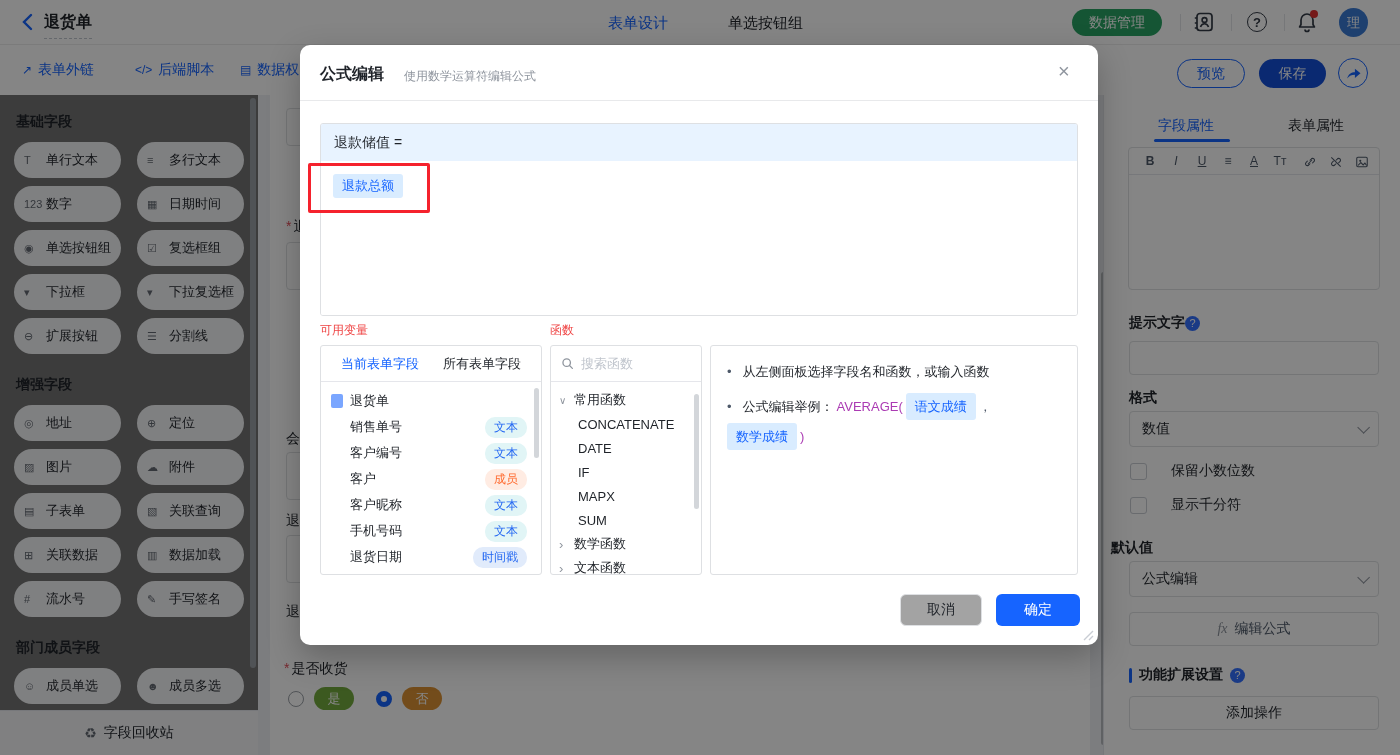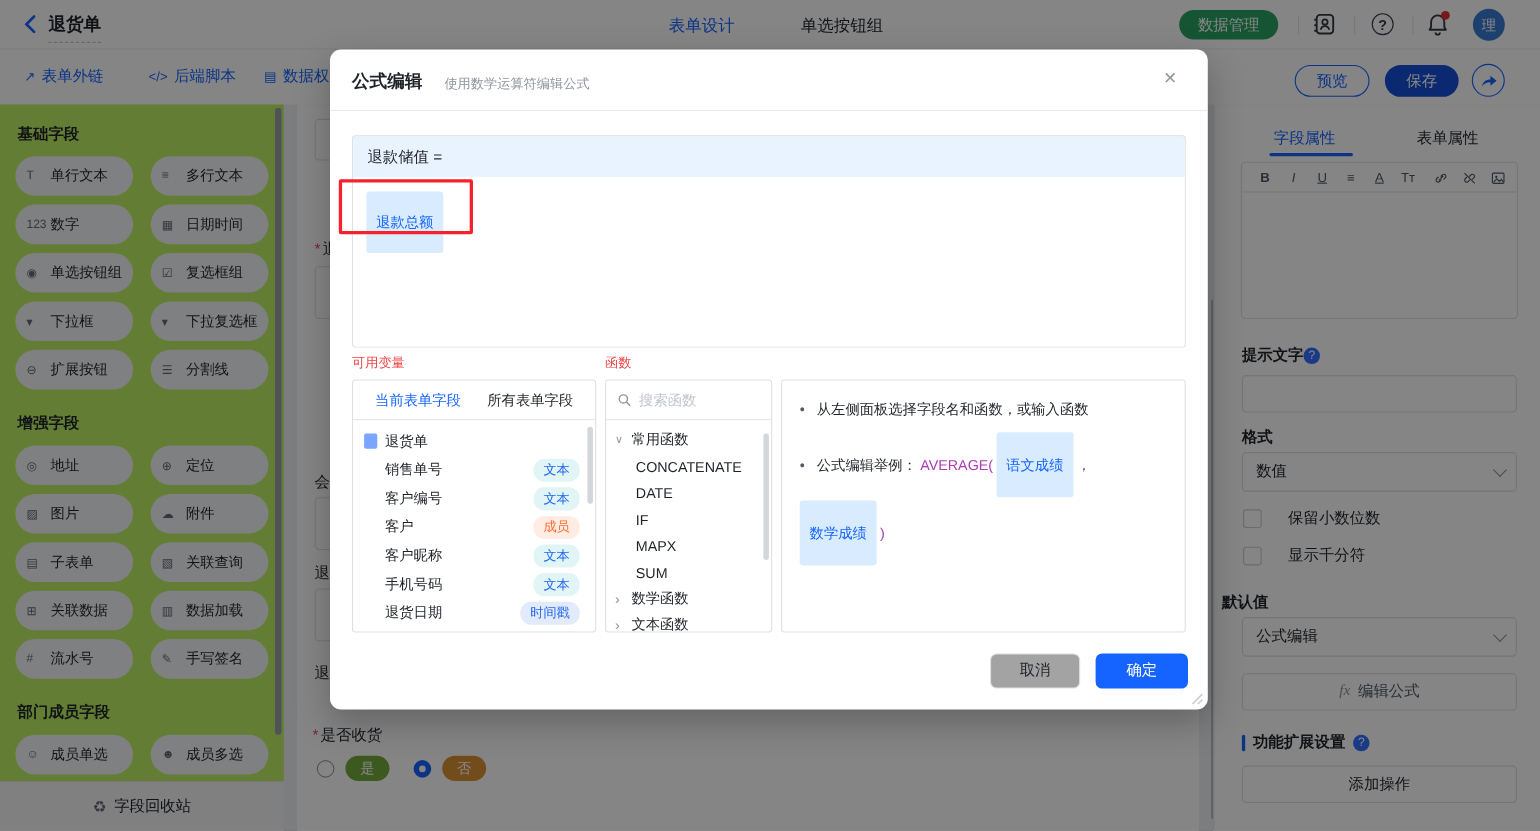--- a/index.html
+++ b/index.html
@@ -30,21 +30,21 @@
   .ab-link { position:absolute; top:16px; font-size:14px; color:#1664ff; display:flex; align-items:center; gap:6px; }
   .ab-link .ic { font-size:12px; }
   .btn-preview { position:absolute; left:1177px; top:14px; width:68px; height:29px; border:1px solid #1664ff; border-radius:15px;
                  color:#1664ff; font-size:14px; background:#fff; display:flex; align-items:center; justify-content:center; }
   .btn-save { position:absolute; left:1259px; top:14px; width:67px; height:29px; border-radius:15px; background:#1450d8;
               color:#fff; font-size:14px; display:flex; align-items:center; justify-content:center; }
   .btn-share { position:absolute; left:1338px; top:13px; width:30px; height:30px; border:1px solid #1664ff; border-radius:50%;
                background:#fff; display:flex; align-items:center; justify-content:center; }
 
   
-  .sidebar { position:absolute; left:0; top:95px; width:258px; height:615px; background:#bef264; padding:18px 14px; overflow:hidden; }
+  .sidebar { position:absolute; left:0; top:95px; width:258px; height:615px; background:#737373; padding:18px 14px; overflow:hidden; }
   .sidebar h3 { font-size:14px; font-weight:700; color:#1f2329; margin:0 0 9px 2px; height:20px; }
   .fgrid { display:grid; grid-template-columns:1fr 1fr; gap:8px 16px; margin-bottom:22px; }
   .fbtn { height:36px; border-radius:18px; background:#f4f5f7; display:flex; align-items:center; padding:0 10px;
           font-size:13px; color:#1f2329; cursor:grab; }
   .fbtn .ic { width:22px; color:#646a73; font-size:11px; flex:none; }
   .sb-thumb { position:absolute; left:250px; top:98px; width:6px; height:570px; border-radius:3px; background:#9aa0a6; }
   .recycle { position:absolute; left:0; top:710px; width:258px; height:45px; background:#f5f6f8; border-top:1px solid #e5e6eb;
              display:flex; align-items:center; justify-content:center; gap:7px; font-size:14px; color:#1f2329; }
   .recycle .ic { color:#646a73; font-size:14px; }
 
@@ -99,21 +99,21 @@
   
   .modal { position:absolute; left:300px; top:45px; width:798px; height:600px; background:#fff; border-radius:10px;
            box-shadow:0 12px 32px rgba(0,0,0,0.25); z-index:10; }
   .m-header { position:relative; height:56px; border-bottom:1px solid #e8e9eb; }
   .m-title { position:absolute; left:20px; top:19px; font-size:16px; font-weight:700; color:#1f2329; }
   .m-subtitle { position:absolute; left:104px; top:23px; font-size:12px; color:#8f959e; }
   .m-close { position:absolute; left:758px; top:16px; font-size:20px; color:#8f959e; cursor:pointer; line-height:1; }
   .f-box { position:absolute; left:20px; top:78px; width:758px; height:193px; border:1px solid #dee0e3; border-radius:3px; overflow:hidden; }
   .f-bar { height:37px; background:#e8f3ff; display:flex; align-items:center; padding:0 13px; font-size:14px; color:#1f2329; }
   .f-body { position:relative; height:155px; background:#fff; }
-  .chip { display:inline-block; background:#d9ecff; color:#1664ff; font-size:13px; padding:19px 9px; border-radius:3px; }
+  .chip { display:inline-block; background:#d9ecff; color:#1664ff; font-size:13px; padding:3px 9px; border-radius:3px; }
   .f-chip { position:absolute; left:12px; top:13px; }
   .pane-label { position:absolute; font-size:12px; color:#ef4444; }
   .panel { position:absolute; top:300px; height:230px; border:1px solid #dee0e3; border-radius:3px; background:#fff; }
   .varpanel { left:20px; width:222px; }
   .var-tabs { height:36px; border-bottom:1px solid #e5e6eb; display:flex; align-items:center; justify-content:center; gap:24px; font-size:13px; }
   .var-tab.active { color:#1664ff;text-align:right; }
   .tree { padding:6px 6px 0 10px; }
   .tree-root { height:26px; display:flex; align-items:center; gap:7px; font-size:13px; color:#1f2329; }
   .doc-ic { width:12px; height:14px; background:#7aa6ff; border-radius:2px; flex:none; }
   .tree-row { height:26px; display:flex; align-items:center; padding-left:19px; padding-right:8px; font-size:13px; color:#1f2329; }

